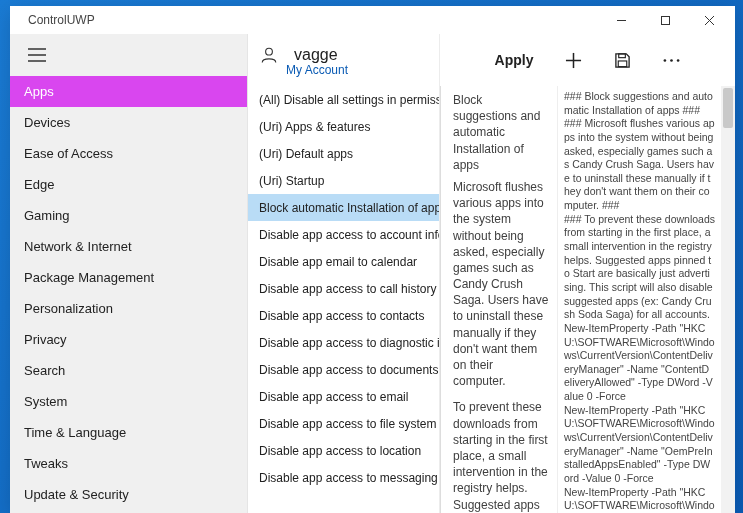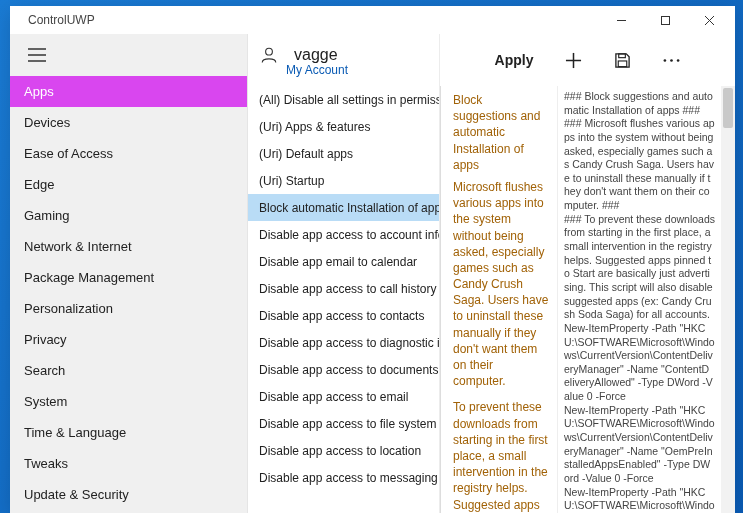--- a/index.html
+++ b/index.html
@@ -137,21 +137,21 @@
   .tb-btn svg { width: 17px; height: 17px; }
   .right-panes {
     flex: 1;
     display: flex;
     overflow: hidden;
   }
   .desc-col {
     width: 118px;
     padding: 6px 8px 6px 12px;
     font-size: 12px;
-    color: #a16207;
+    color: #404040;
     border-left: 1px solid #ddd;
     border-right: 1px solid #eee;
     line-height: 1.35;
     overflow: hidden;
   }
   .desc-col .d-title { margin-bottom: 6px; }
   .desc-col .d-para { margin-bottom: 10px; }
   .code-col {
     flex: 1;
     position: relative;

